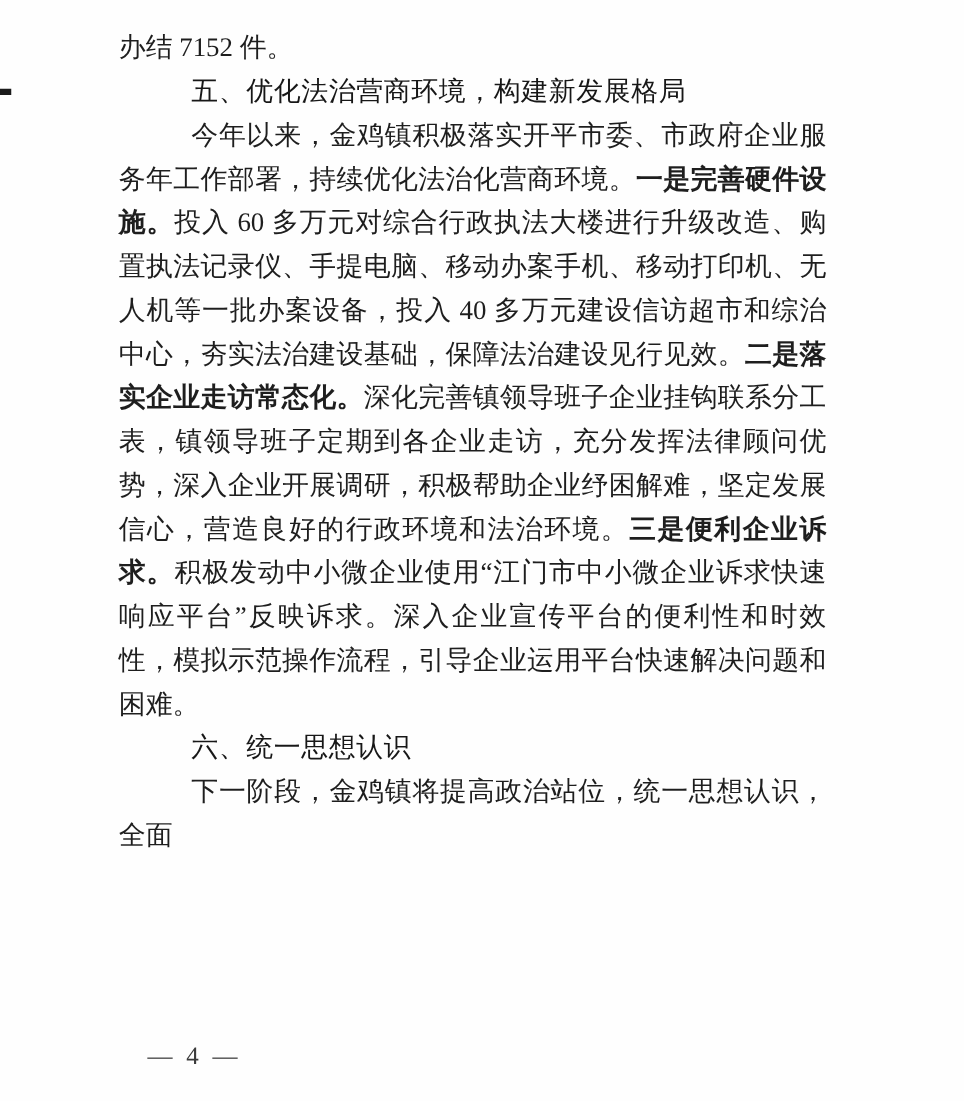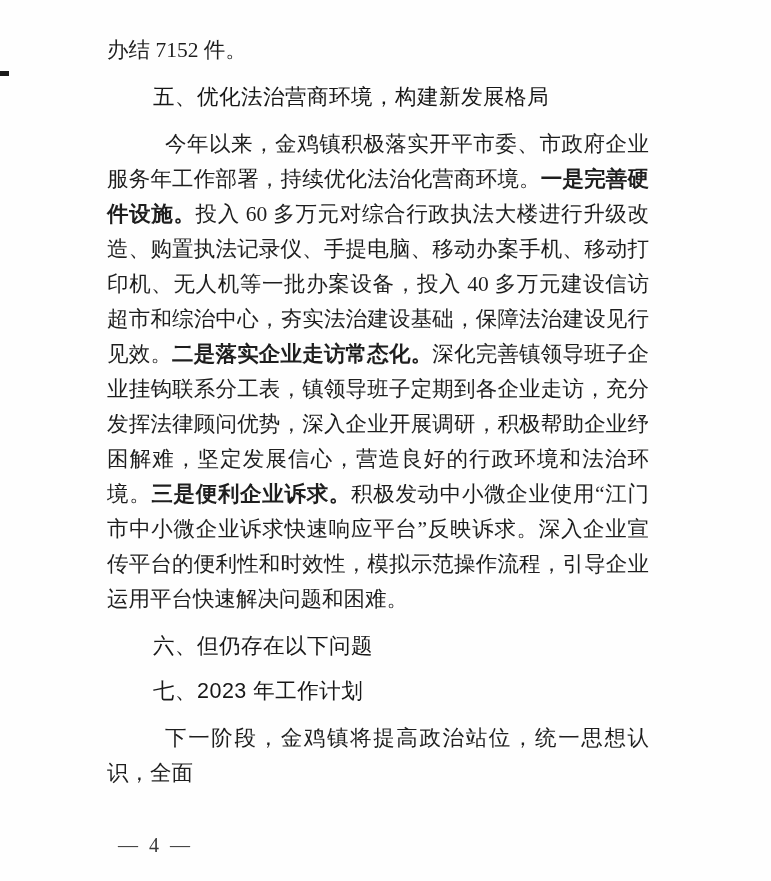--- a/index.html
+++ b/index.html
@@ -20,21 +20,21 @@
     position: absolute;
     left: 95px;
     top: 21px;
     width: 566px;
     font-size: 21.5px;
     line-height: 35px;
     text-align: justify;
     text-justify: inter-ideograph;
   }
   .para {
-    margin: 12px;
+    margin: 0;
     text-indent: 58px;
   }
   .para.no-indent {
     text-indent: 0;
   }
   .seg { font-weight: 400; }
   .seg.bold { font-weight: 700; }
   .heading {
     margin: 0;
     font-family: "Liberation Sans", sans-serif;
@@ -68,18 +68,17 @@
 </style>
 </head>
 <body>
 
 <div class="page">
   <div class="edge-artifact"></div>
   <div class="text-column">
       <p class="para no-indent"><span class="seg">办结 7152 件。</span></p>
       <h2 class="heading">五、优化法治营商环境，构建新发展格局</h2>
       <p class="para"><span class="seg">今年以来，金鸡镇积极落实开平市委、市政府企业服务年工作部署，持续优化法治化营商环境。</span><span class="seg bold">一是完善硬件设施。</span><span class="seg">投入 60 多万元对综合行政执法大楼进行升级改造、购置执法记录仪、手提电脑、移动办案手机、移动打印机、无人机等一批办案设备，投入 40 多万元建设信访超市和综治中心，夯实法治建设基础，保障法治建设见行见效。</span><span class="seg bold">二是落实企业走访常态化。</span><span class="seg">深化完善镇领导班子企业挂钩联系分工表，镇领导班子定期到各企业走访，充分发挥法律顾问优势，深入企业开展调研，积极帮助企业纾困解难，坚定发展信心，营造良好的行政环境和法治环境。</span><span class="seg bold">三是便利企业诉求。</span><span class="seg">积极发动中小微企业使用“江门市中小微企业诉求快速响应平台”反映诉求。深入企业宣传平台的便利性和时效性，模拟示范操作流程，引导企业运用平台快速解决问题和困难。</span></p>
-      <h2 class="heading">六、但仍存在以下问题</h2>
-      <h2 class="heading extra-space">七、2023 年工作计划</h2>
+      <h2 class="heading">六、统一思想认识</h2>
       <p class="para"><span class="seg">下一阶段，金鸡镇将提高政治站位，统一思想认识，全面</span></p>
     </div>
   <div class="page-number">— 4 —</div>
 </div>
 
 </body></html>

